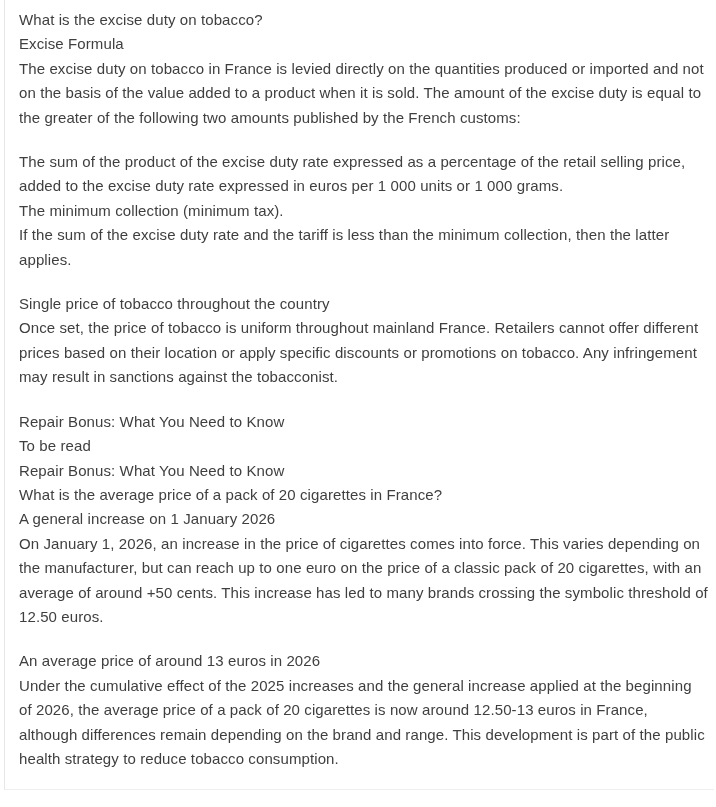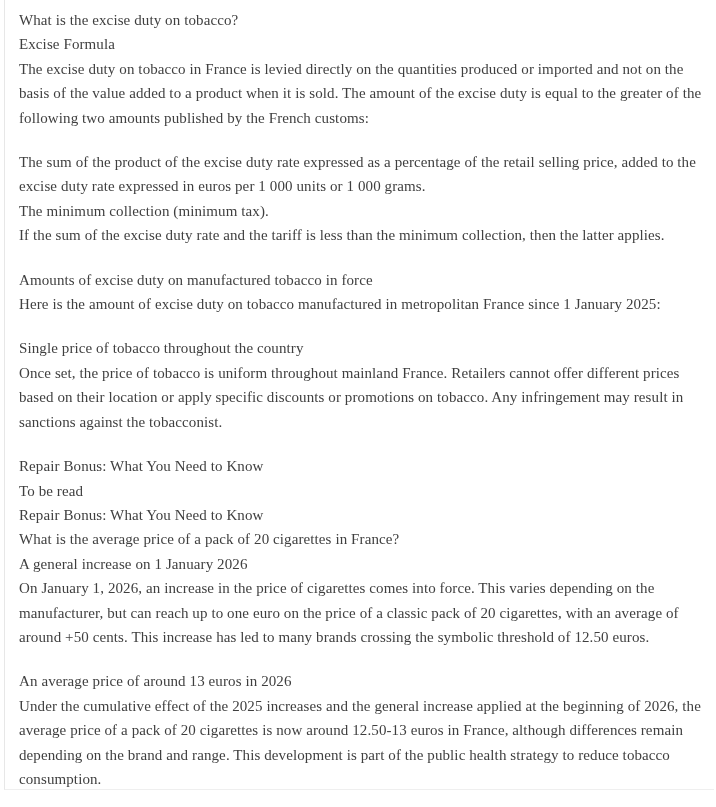--- a/index.html
+++ b/index.html
@@ -23,35 +23,32 @@
     padding: 8px 4px 0 14px;
     background: #ffffff;
   }
   .para {
     margin: 0 2px 20px 0;
     font-size: 15px;
     line-height: 24.4px;
     color: #3f3f3f;
     white-space: pre-line;
     letter-spacing: 0.1px;
-    font-family: Liberation Serif, serif;
   }
 </style>
 </head>
 <body>
 
 <div class="reading-pane">
   <p class="para">What is the excise duty on tobacco?
 Excise Formula
 The excise duty on tobacco in France is levied directly on the quantities produced or imported and not on the basis of the value added to a product when it is sold. The amount of the excise duty is equal to the greater of the following two amounts published by the French customs:</p>
   <p class="para">The sum of the product of the excise duty rate expressed as a percentage of the retail selling price, added to the excise duty rate expressed in euros per 1 000 units or 1 000 grams.
 The minimum collection (minimum tax).
 If the sum of the excise duty rate and the tariff is less than the minimum collection, then the latter applies.</p>
-  <p class="para">Amounts of excise duty on manufactured tobacco in force
-Here is the amount of excise duty on tobacco manufactured in metropolitan France since 1 January 2025:</p>
   <p class="para">Single price of tobacco throughout the country
 Once set, the price of tobacco is uniform throughout mainland France. Retailers cannot offer different prices based on their location or apply specific discounts or promotions on tobacco. Any infringement may result in sanctions against the tobacconist.</p>
   <p class="para">Repair Bonus: What You Need to Know
 To be read
 Repair Bonus: What You Need to Know
 What is the average price of a pack of 20 cigarettes in France?
 A general increase on 1 January 2026
 On January 1, 2026, an increase in the price of cigarettes comes into force. This varies depending on the manufacturer, but can reach up to one euro on the price of a classic pack of 20 cigarettes, with an average of around +50 cents. This increase has led to many brands crossing the symbolic threshold of 12.50 euros.</p>
   <p class="para">An average price of around 13 euros in 2026
 Under the cumulative effect of the 2025 increases and the general increase applied at the beginning of 2026, the average price of a pack of 20 cigarettes is now around 12.50-13 euros in France, although differences remain depending on the brand and range. This development is part of the public health strategy to reduce tobacco consumption.</p>

